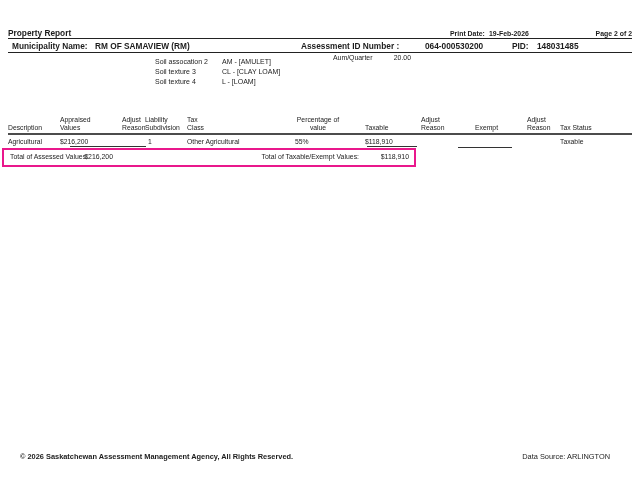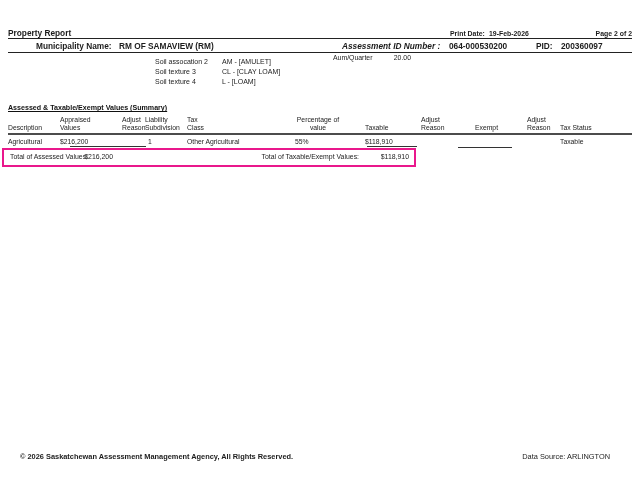--- a/index.html
+++ b/index.html
@@ -11,21 +11,21 @@
   .b { font-weight:bold; }
   .fs-head { font-size:8.3px; }
   .fs-small { font-size:6.9px; }
   .fs-body { font-size:7px; }
   .fs-foot { font-size:7.4px; }
   .rule { position:absolute; border-top:1px solid #222; }
   .rt { text-align:right; }
 
   
   .title-row-y { top:28px; }
-  .muni-row-y { top:41px;margin-left:24px; }
+  .muni-row-y { top:41px; }
 
   
   .soil-label { left:155px; }
   .soil-value { left:222px; }
 
   
   table.summary {
     position:absolute; left:8px; top:113px; width:624px;
     border-collapse:collapse; table-layout:fixed;
     font-size:6.8px; color:#222;
@@ -72,37 +72,36 @@
 <div class="page">
 
   <span class="abs b fs-head title-row-y" style="left:8px;">Property Report</span>
   <span class="abs b fs-small" style="left:450px; top:29.5px;">Print Date:</span>
   <span class="abs b fs-small" style="left:489px; top:29.5px;">19-Feb-2026</span>
   <span class="abs b fs-small" style="right:8px; top:29.5px;">Page 2 of 2</span>
   <div class="rule" style="left:8px; right:8px; top:38px;"></div>
 
   <span class="abs b fs-head muni-row-y" style="left:12px;">Municipality Name:</span>
   <span class="abs b fs-head muni-row-y" style="left:95px;">RM OF SAMAVIEW (RM)</span>
-  <span class="abs b fs-head muni-row-y" style="left:318px;font-style:italic;">Assessment ID Number :</span>
+  <span class="abs b fs-head muni-row-y" style="left:301px;">Assessment ID Number :</span>
   <span class="abs b fs-head muni-row-y" style="left:425px;">064-000530200</span>
   <span class="abs b fs-head muni-row-y" style="left:512px;">PID:</span>
-  <span class="abs b fs-head muni-row-y" style="left:537px;">200360097</span>
+  <span class="abs b fs-head muni-row-y" style="left:537px;">148031485</span>
   <div class="rule" style="left:8px; right:8px; top:52px;"></div>
 
   <span class="abs fs-small" style="left:333px; top:53.5px;">Aum/Quarter</span>
   <span class="abs fs-small rt" style="left:378px; top:53.5px; width:33px;">20.00</span>
 
   <span class="abs fs-body soil-label" style="top:57.5px;">Soil assocation 2</span>
   <span class="abs fs-body soil-value" style="top:57.5px;">AM - [AMULET]</span>
   <span class="abs fs-body soil-label" style="top:67.5px;">Soil texture 3</span>
   <span class="abs fs-body soil-value" style="top:67.5px;">CL - [CLAY LOAM]</span>
   <span class="abs fs-body soil-label" style="top:77.5px;">Soil texture 4</span>
   <span class="abs fs-body soil-value" style="top:77.5px;">L - [LOAM]</span>
 
-  <span class="section-title">Assessed &amp; Taxable/Exempt Values (Summary)</span>
 
   <table class="summary">
     <colgroup>
       <col style="width:52px">
         <col style="width:58px">
         <col style="width:24px">
       <col style="width:41px">
         <col style="width:87px">
         <col style="width:95px">
       <col style="width:51px">

